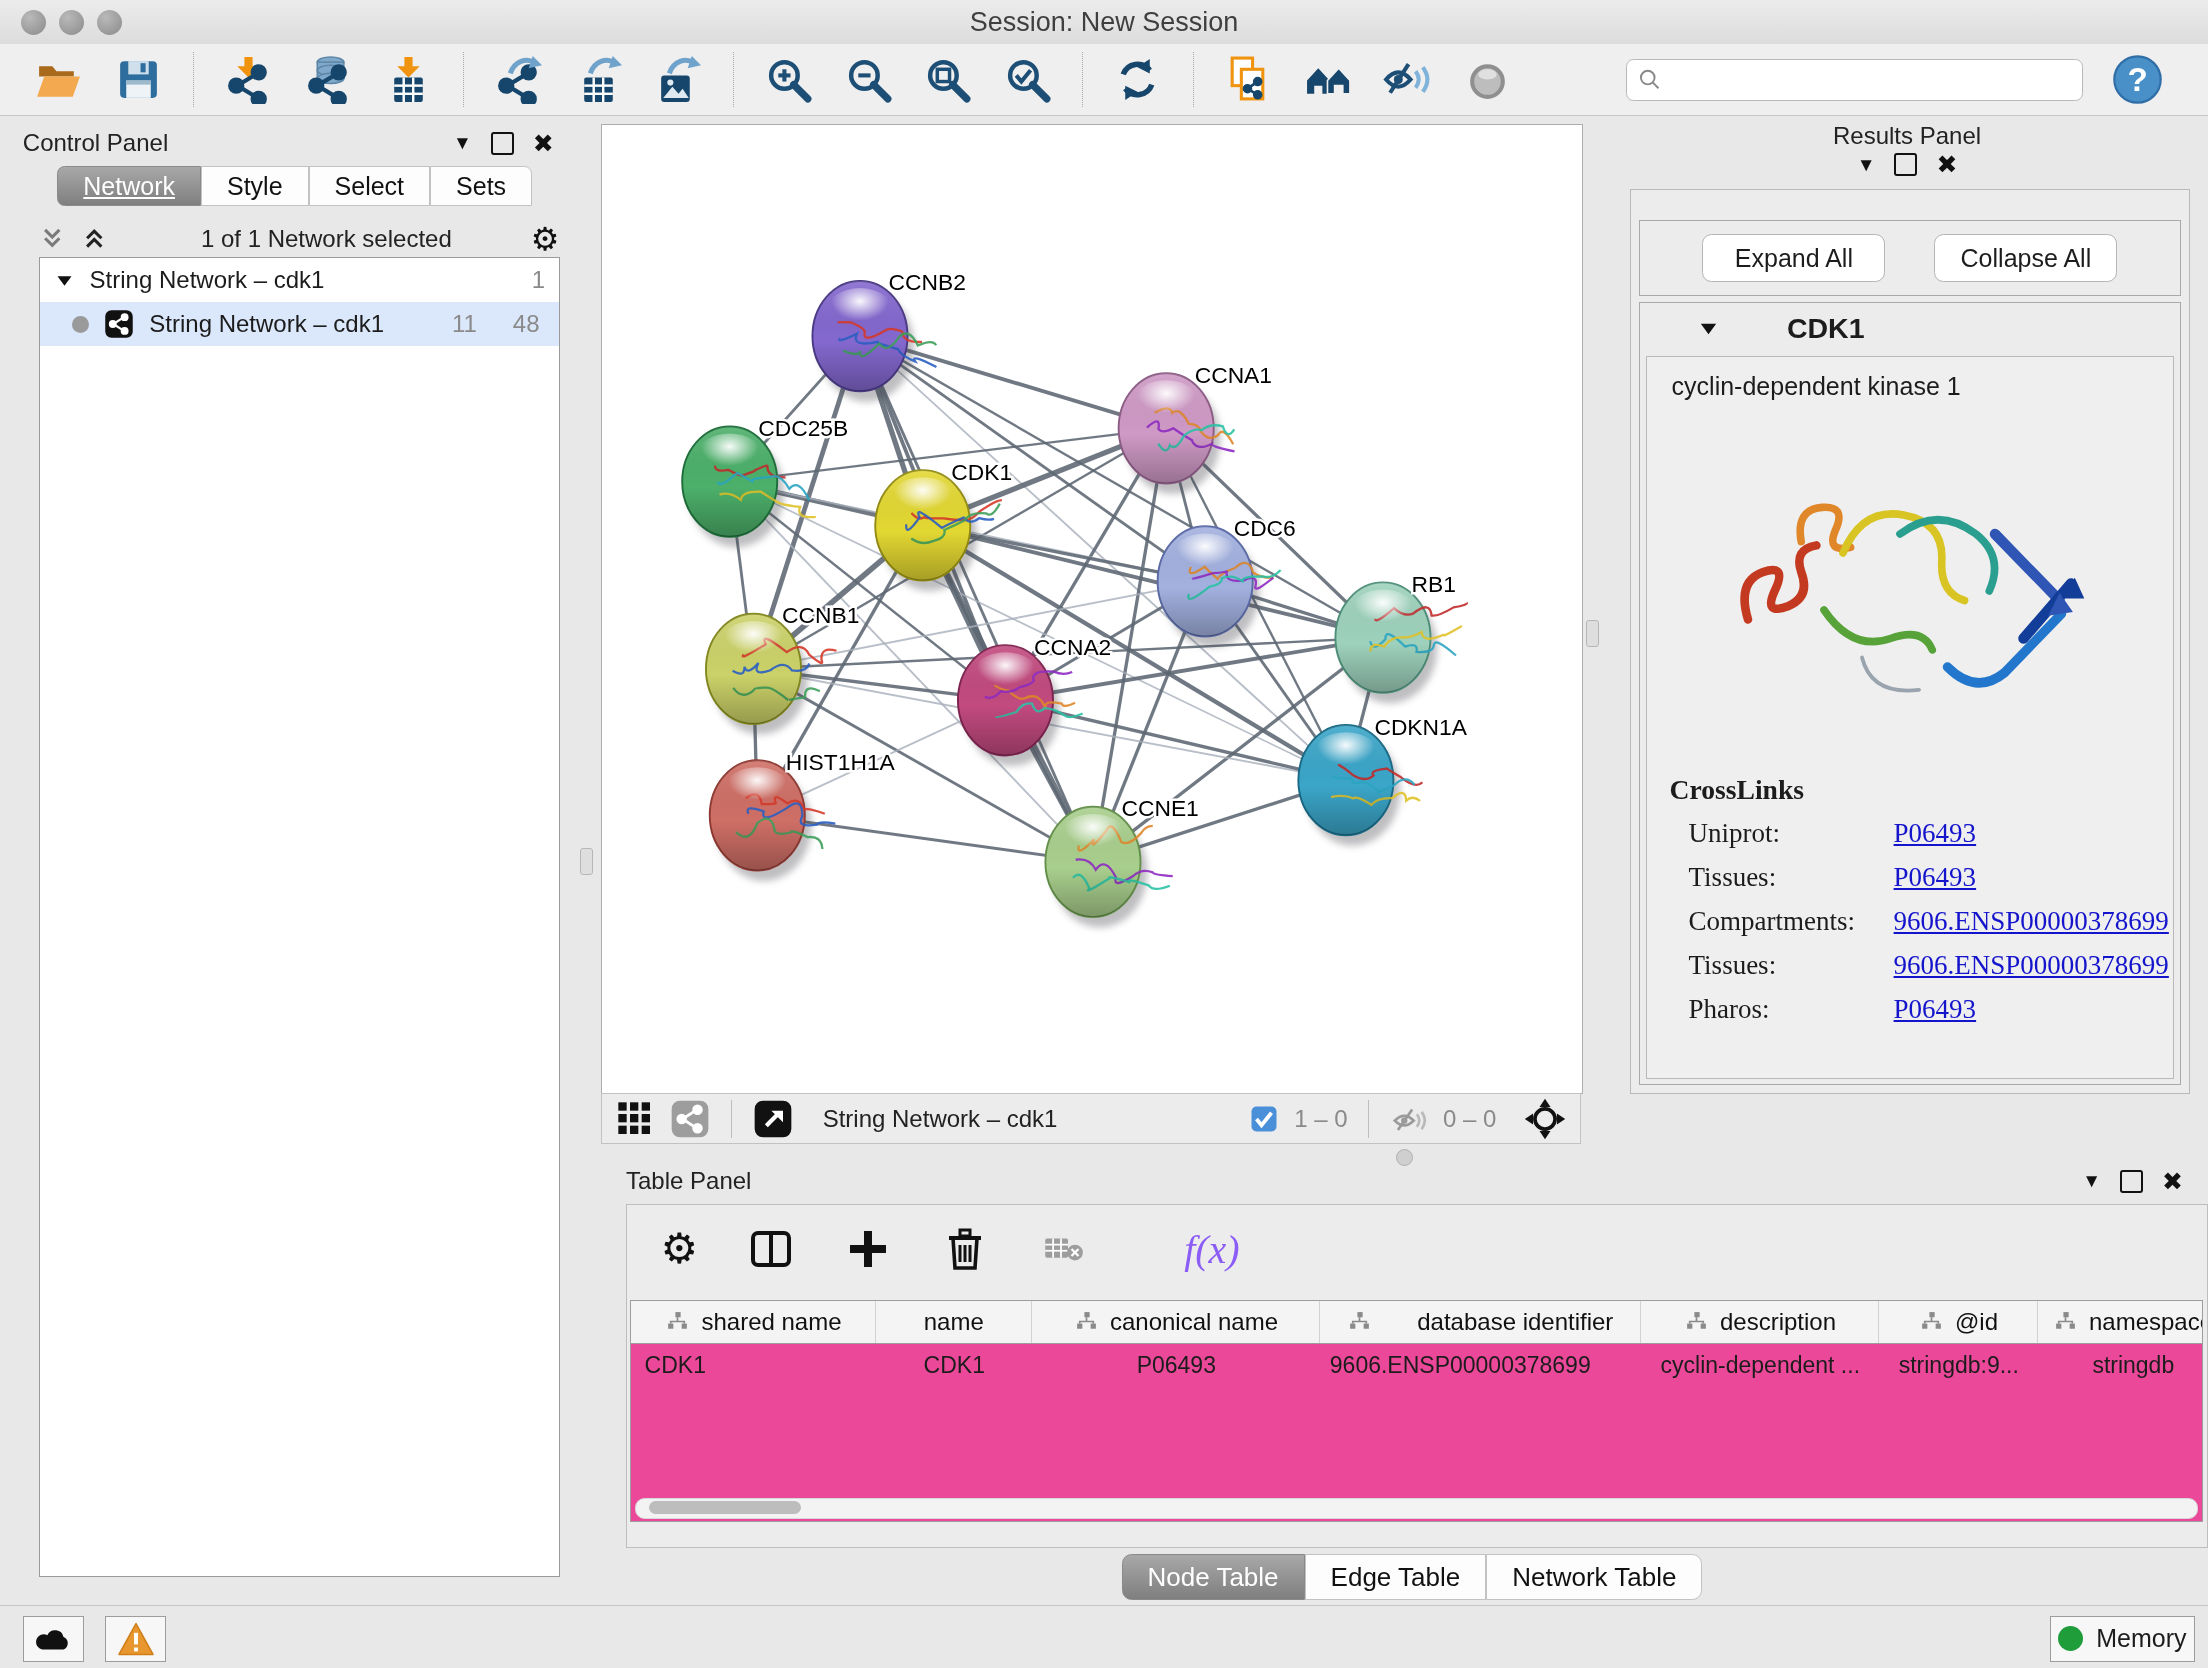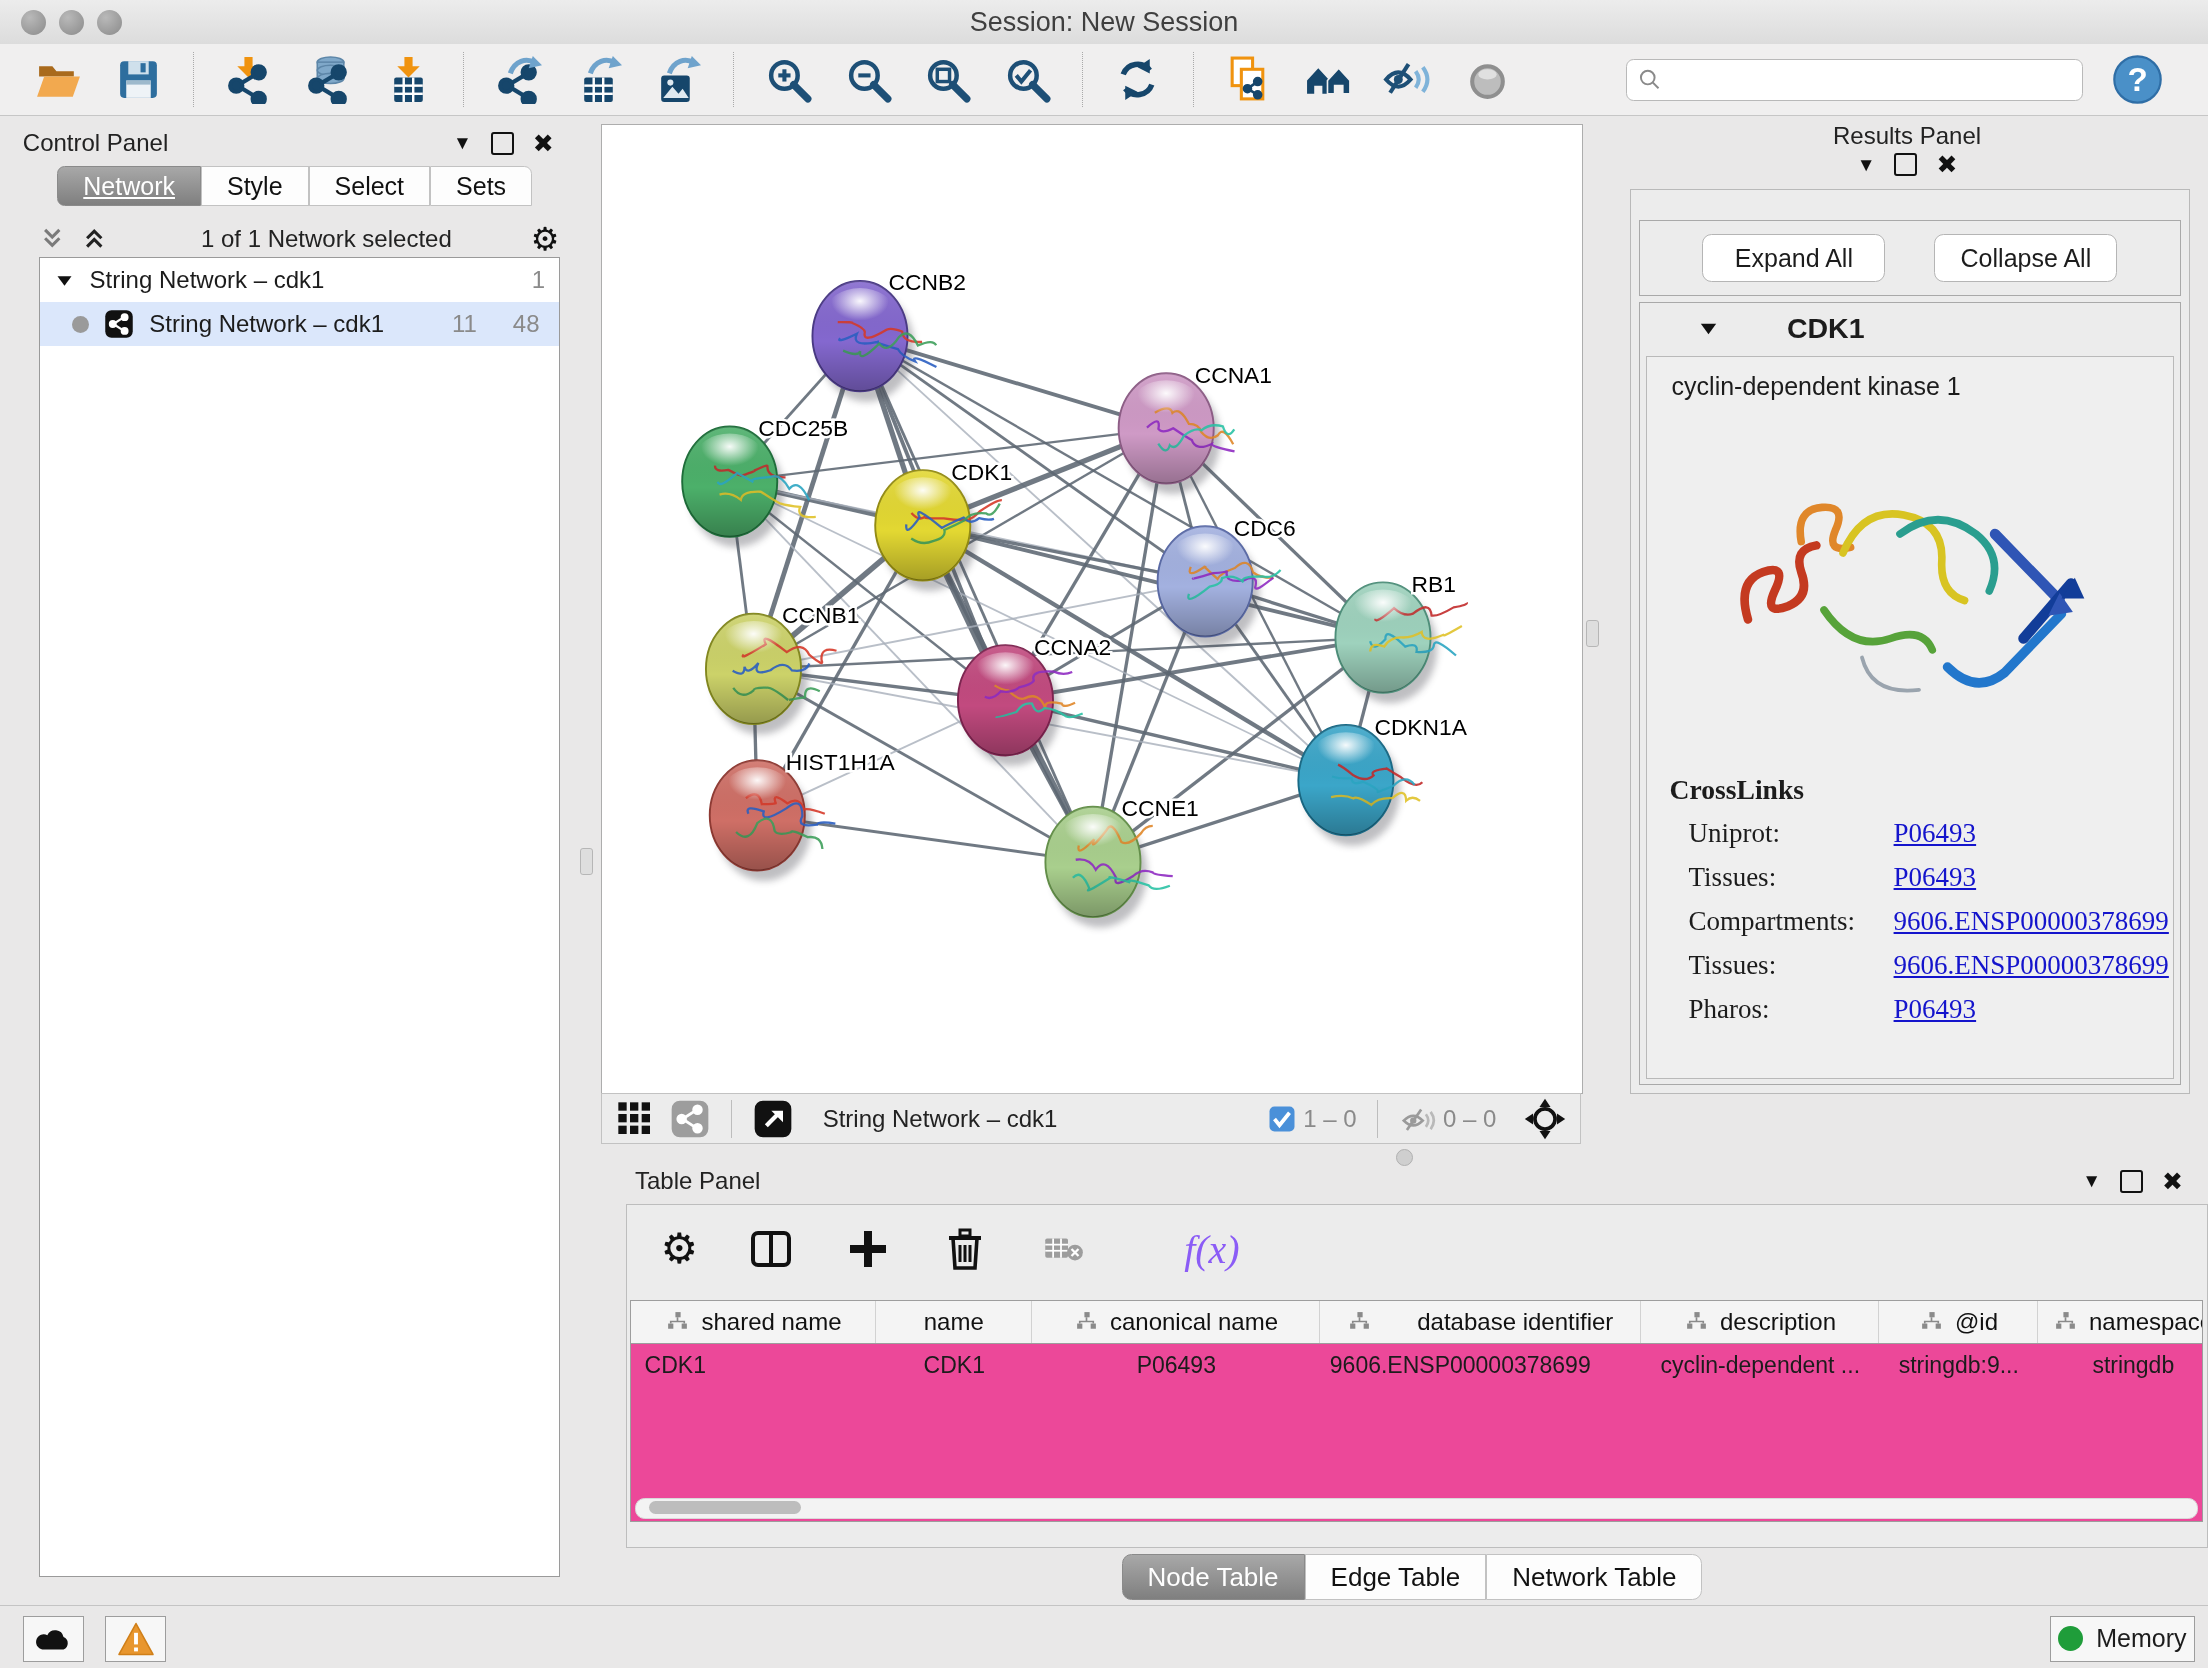--- a/index.html
+++ b/index.html
@@ -56,21 +56,21 @@
   .tree-row.child{background:#dbe7fb;padding-left:32px;}
   .tree-row.child .nums{margin-left:auto;color:#8a8a8a;display:flex;gap:36px;padding-right:5.7px;}
 
   
   .canvas{position:absolute;left:601px;top:124px;width:980px;height:968px;background:#fff;
      border:1px solid #adadad;}
   .net-bar{position:absolute;left:601px;top:1093px;width:980px;height:51px;background:#ececec;
      border:1px solid #c2c2c2;display:flex;align-items:center;padding:0 13.3px;box-sizing:border-box;gap:15px;}
   .net-bar .nb-sep{width:0;height:38px;border-left:1px solid #bdbdbd;margin:0 5.7px;}
   .net-name{font-size:24px;color:#222;margin-left:15px;flex:1;}
-  .nb-count{font-size:24px;color:#8a8a8a;display:flex;align-items:center;gap:6px;}
+  .nb-count{font-size:24px;color:#8a8a8a;display:flex;align-items:center;gap:15px;}
   .splitter-dot{position:absolute;width:15px;height:15px;border-radius:50%;background:#cfcfcf;border:1px solid #b0b0b0;}
   .handle{position:absolute;width:11.4px;height:25px;background:#dedede;border:1px solid #b6b6b6;border-radius:2.9px;}
 
   
   .results-panel{position:absolute;left:1617px;top:122px;width:582px;height:989px;}
   .rp-title-row{position:absolute;left:5.7px;right:7.6px;top:0;height:42px;display:flex;align-items:center;justify-content:space-between;flex-direction:column;}
   .rp-tab{position:absolute;top:44px;left:50%;transform:translateX(-50%);border-radius:7.6px 7.6px 7.6px 7.6px;}
   .rp-outer{position:absolute;left:13.3px;right:9.5px;top:67px;bottom:17px;background:#ececec;border:1px solid #b9b9b9;}
   .rp-btnbox{position:absolute;left:7.6px;right:7.6px;top:30px;height:74px;background:#ececec;border:1px solid #a9a9a9;
       display:flex;align-items:center;justify-content:center;gap:49px;}
@@ -81,21 +81,21 @@
   .rp-inner{position:absolute;left:5.7px;right:5.7px;top:53px;bottom:5.7px;background:#efefef;border:1px solid #b9b9b9;overflow:hidden;}
   .rp-desc{font-size:25px;padding:15px 0 9.5px 25px;}
   .rp-img{display:block;margin:9.5px auto 5.7px auto;}
   .xl-head{font-family:"Liberation Serif","DejaVu Serif",serif;font-weight:bold;font-size:27.6px;padding:25px 0 5.7px 23px;}
   .xl-row{display:flex;font-family:"Liberation Serif","DejaVu Serif",serif;font-size:27px;height:44px;align-items:center;}
   .xl-row .lbl{width:205px;padding-left:42px;}
   .xl-row a{color:#1414cc;text-decoration:underline;}
 
   
   .table-panel{position:absolute;left:616px;top:1162px;width:1592px;height:436px;}
-  .tp-title-row{position:absolute;left:19px;right:25px;top:0;height:38px;display:flex;align-items:center;justify-content:space-between;}
+  .tp-title-row{position:absolute;left:10px;right:25px;top:0;height:38px;display:flex;align-items:center;justify-content:space-between;}
   .tp-box{position:absolute;left:9.5px;right:0;top:42px;height:342px;background:#ececec;border:1px solid #bdbdbd;}
   .tp-toolbar{height:88px;display:flex;align-items:center;gap:49px;padding-left:34px;}
   .tp-toolbar svg{width:48px;height:48px;}
   .fx{font-family:"Liberation Serif","DejaVu Serif",serif;font-style:italic;font-size:40px;color:#8b5cf6;margin-left:44px;}
   .tp-table{position:absolute;left:3.8px;right:3.8px;top:95px;bottom:25px;background:#ec4899;border:1px solid #9d9d9d;overflow:hidden;}
   .thead{display:flex;height:42px;background:#f4f4f4;border-bottom:1.9px solid #9d9d9d;}
   .th{display:flex;align-items:center;justify-content:center;gap:11.4px;font-size:24px;color:#111;
       border-right:1px solid #d2d2d2;box-sizing:border-box;flex:0 0 auto;overflow:hidden;white-space:nowrap;}
   .trow{display:flex;height:42px;align-items:center;font-size:23px;}
   .td{flex:0 0 auto;box-sizing:border-box;overflow:hidden;white-space:nowrap;}

